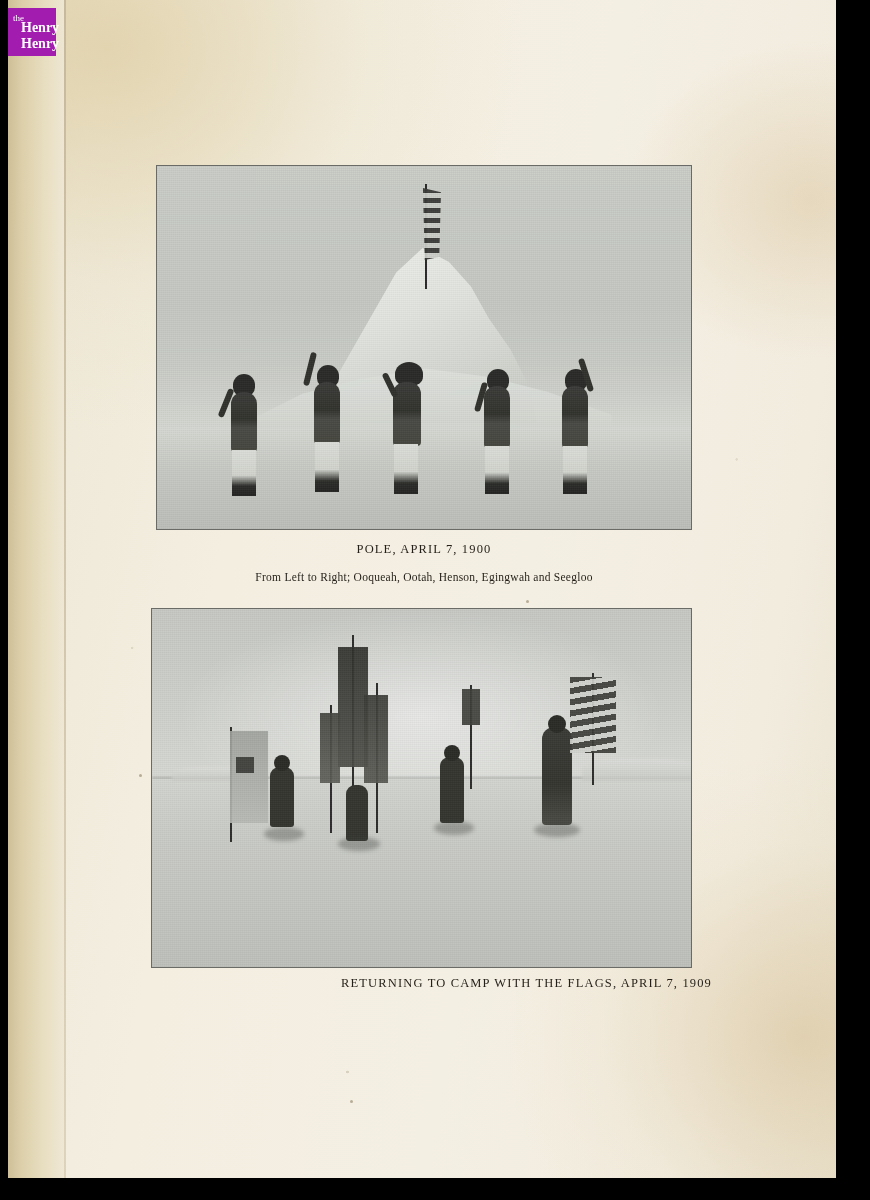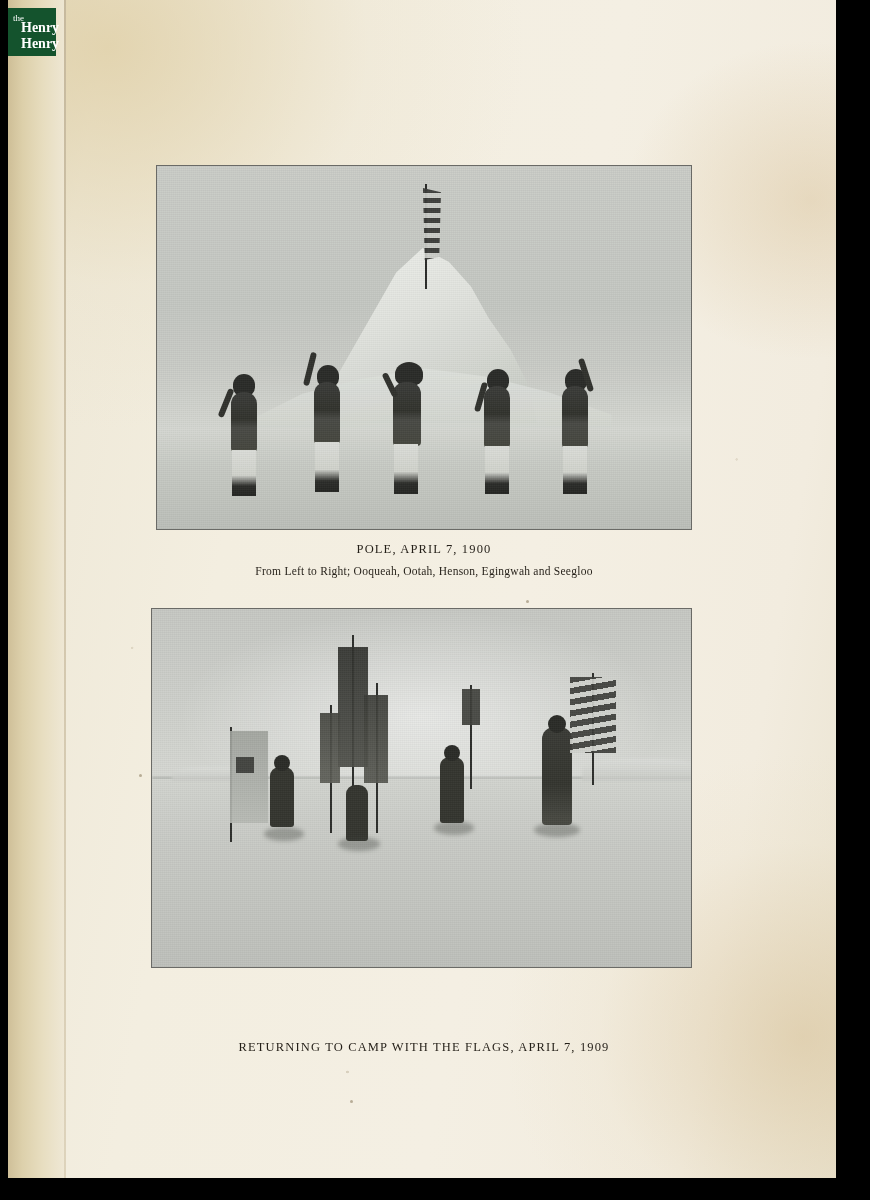--- a/index.html
+++ b/index.html
@@ -60,21 +60,21 @@
       radial-gradient(circle at 62% 16%, rgba(120,100,60,.10) 0 1px, transparent 1.5px);
   }
 
   
   #logo {
     position: absolute;
     left: 8px;
     top: 8px;
     width: 48px;
     height: 48px;
-    background: #14532d;
+    background: #a21caf;
     color: #ffffff;
     font-family: "Liberation Serif", serif;
     line-height: 1;
     z-index: 40;
   }
   #logo .l1 {
     position: absolute;
     left: 5px; top: 6px;
     font-size: 9px;
     font-style: normal;
@@ -257,25 +257,25 @@
     font-size: 12.5px;
     letter-spacing: 1.15px;
     line-height: 19px;
     white-space: nowrap;
   }
   .cap-sub {
     font-family: "Liberation Serif", serif;
     font-size: 11.5px;
     letter-spacing: .25px;
     line-height: 17px;
-    margin-top: 4px;
+    margin-top: 10px;
     white-space: nowrap;
   }
   #caption1 { left: 128px; top: 540px; width: 576px; }
-  #caption2 { left: 128px; top: 1038px; width: 576px; }
+  #caption2 { left: 128px; top: 974px; width: 576px; text-align: right; }
 
   
   .artifact {
     position: absolute;
     background: rgba(110,94,60,.45);
     border-radius: 50%;
   }
 </style>
 </head>
 <body>

